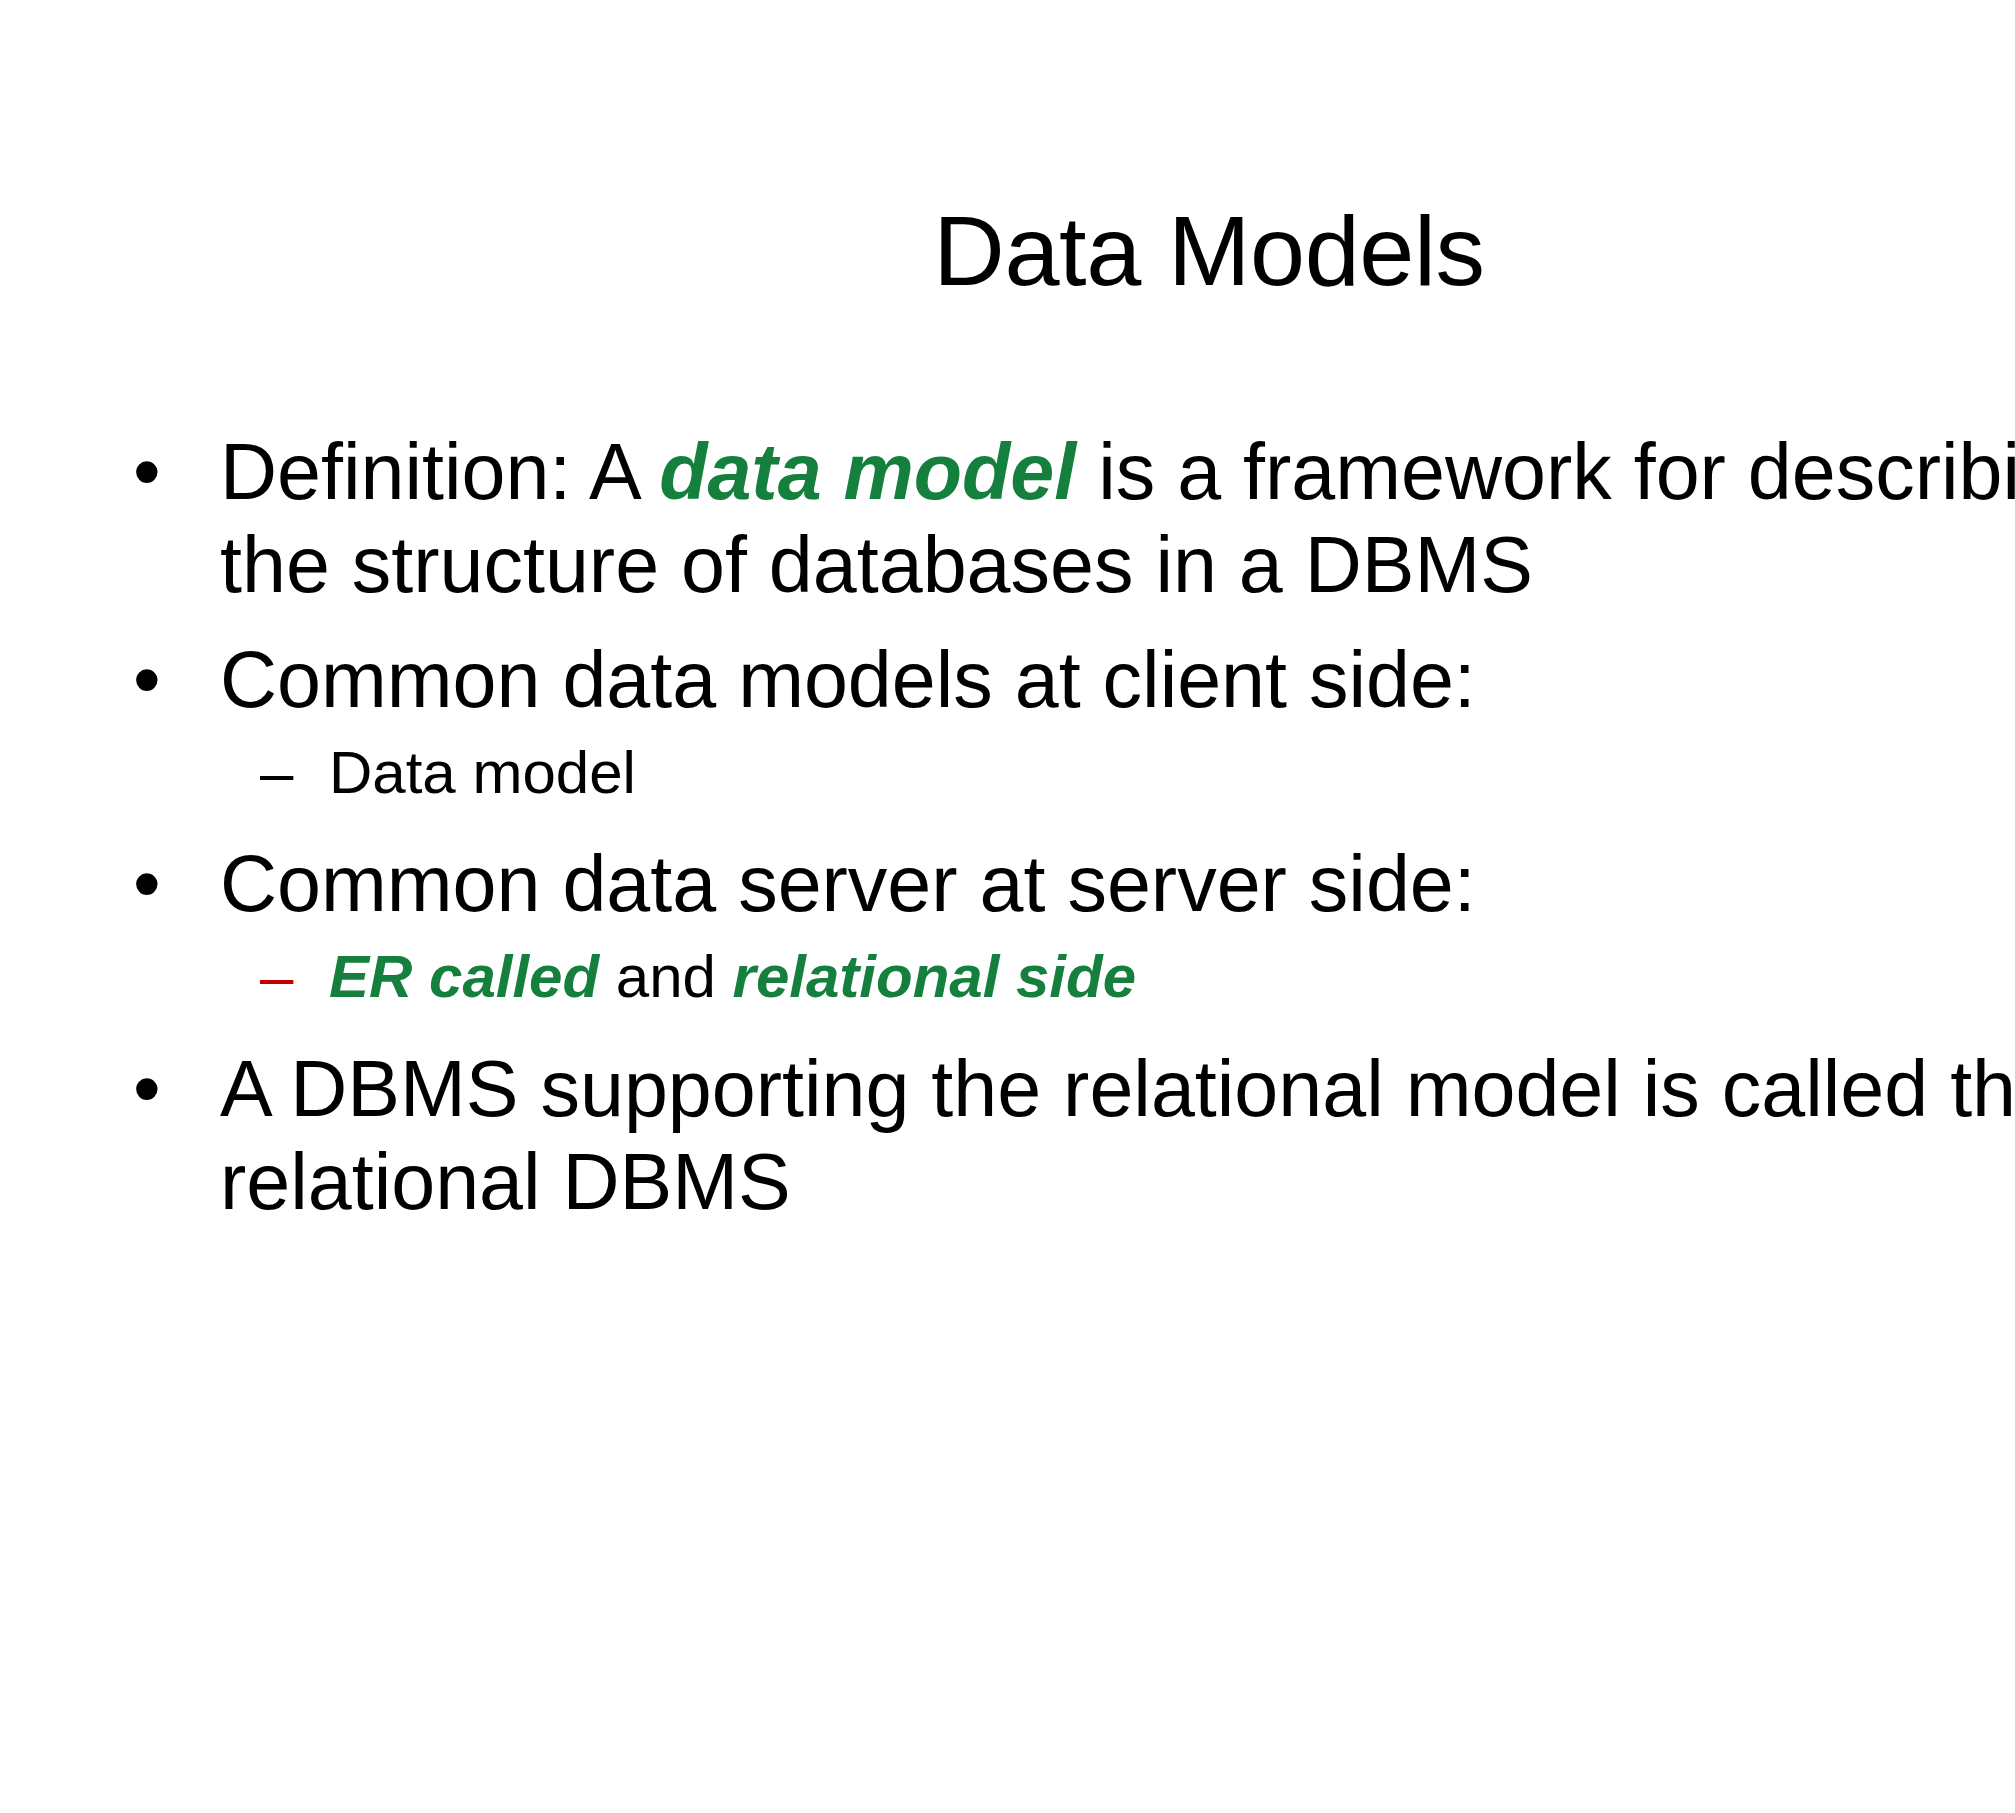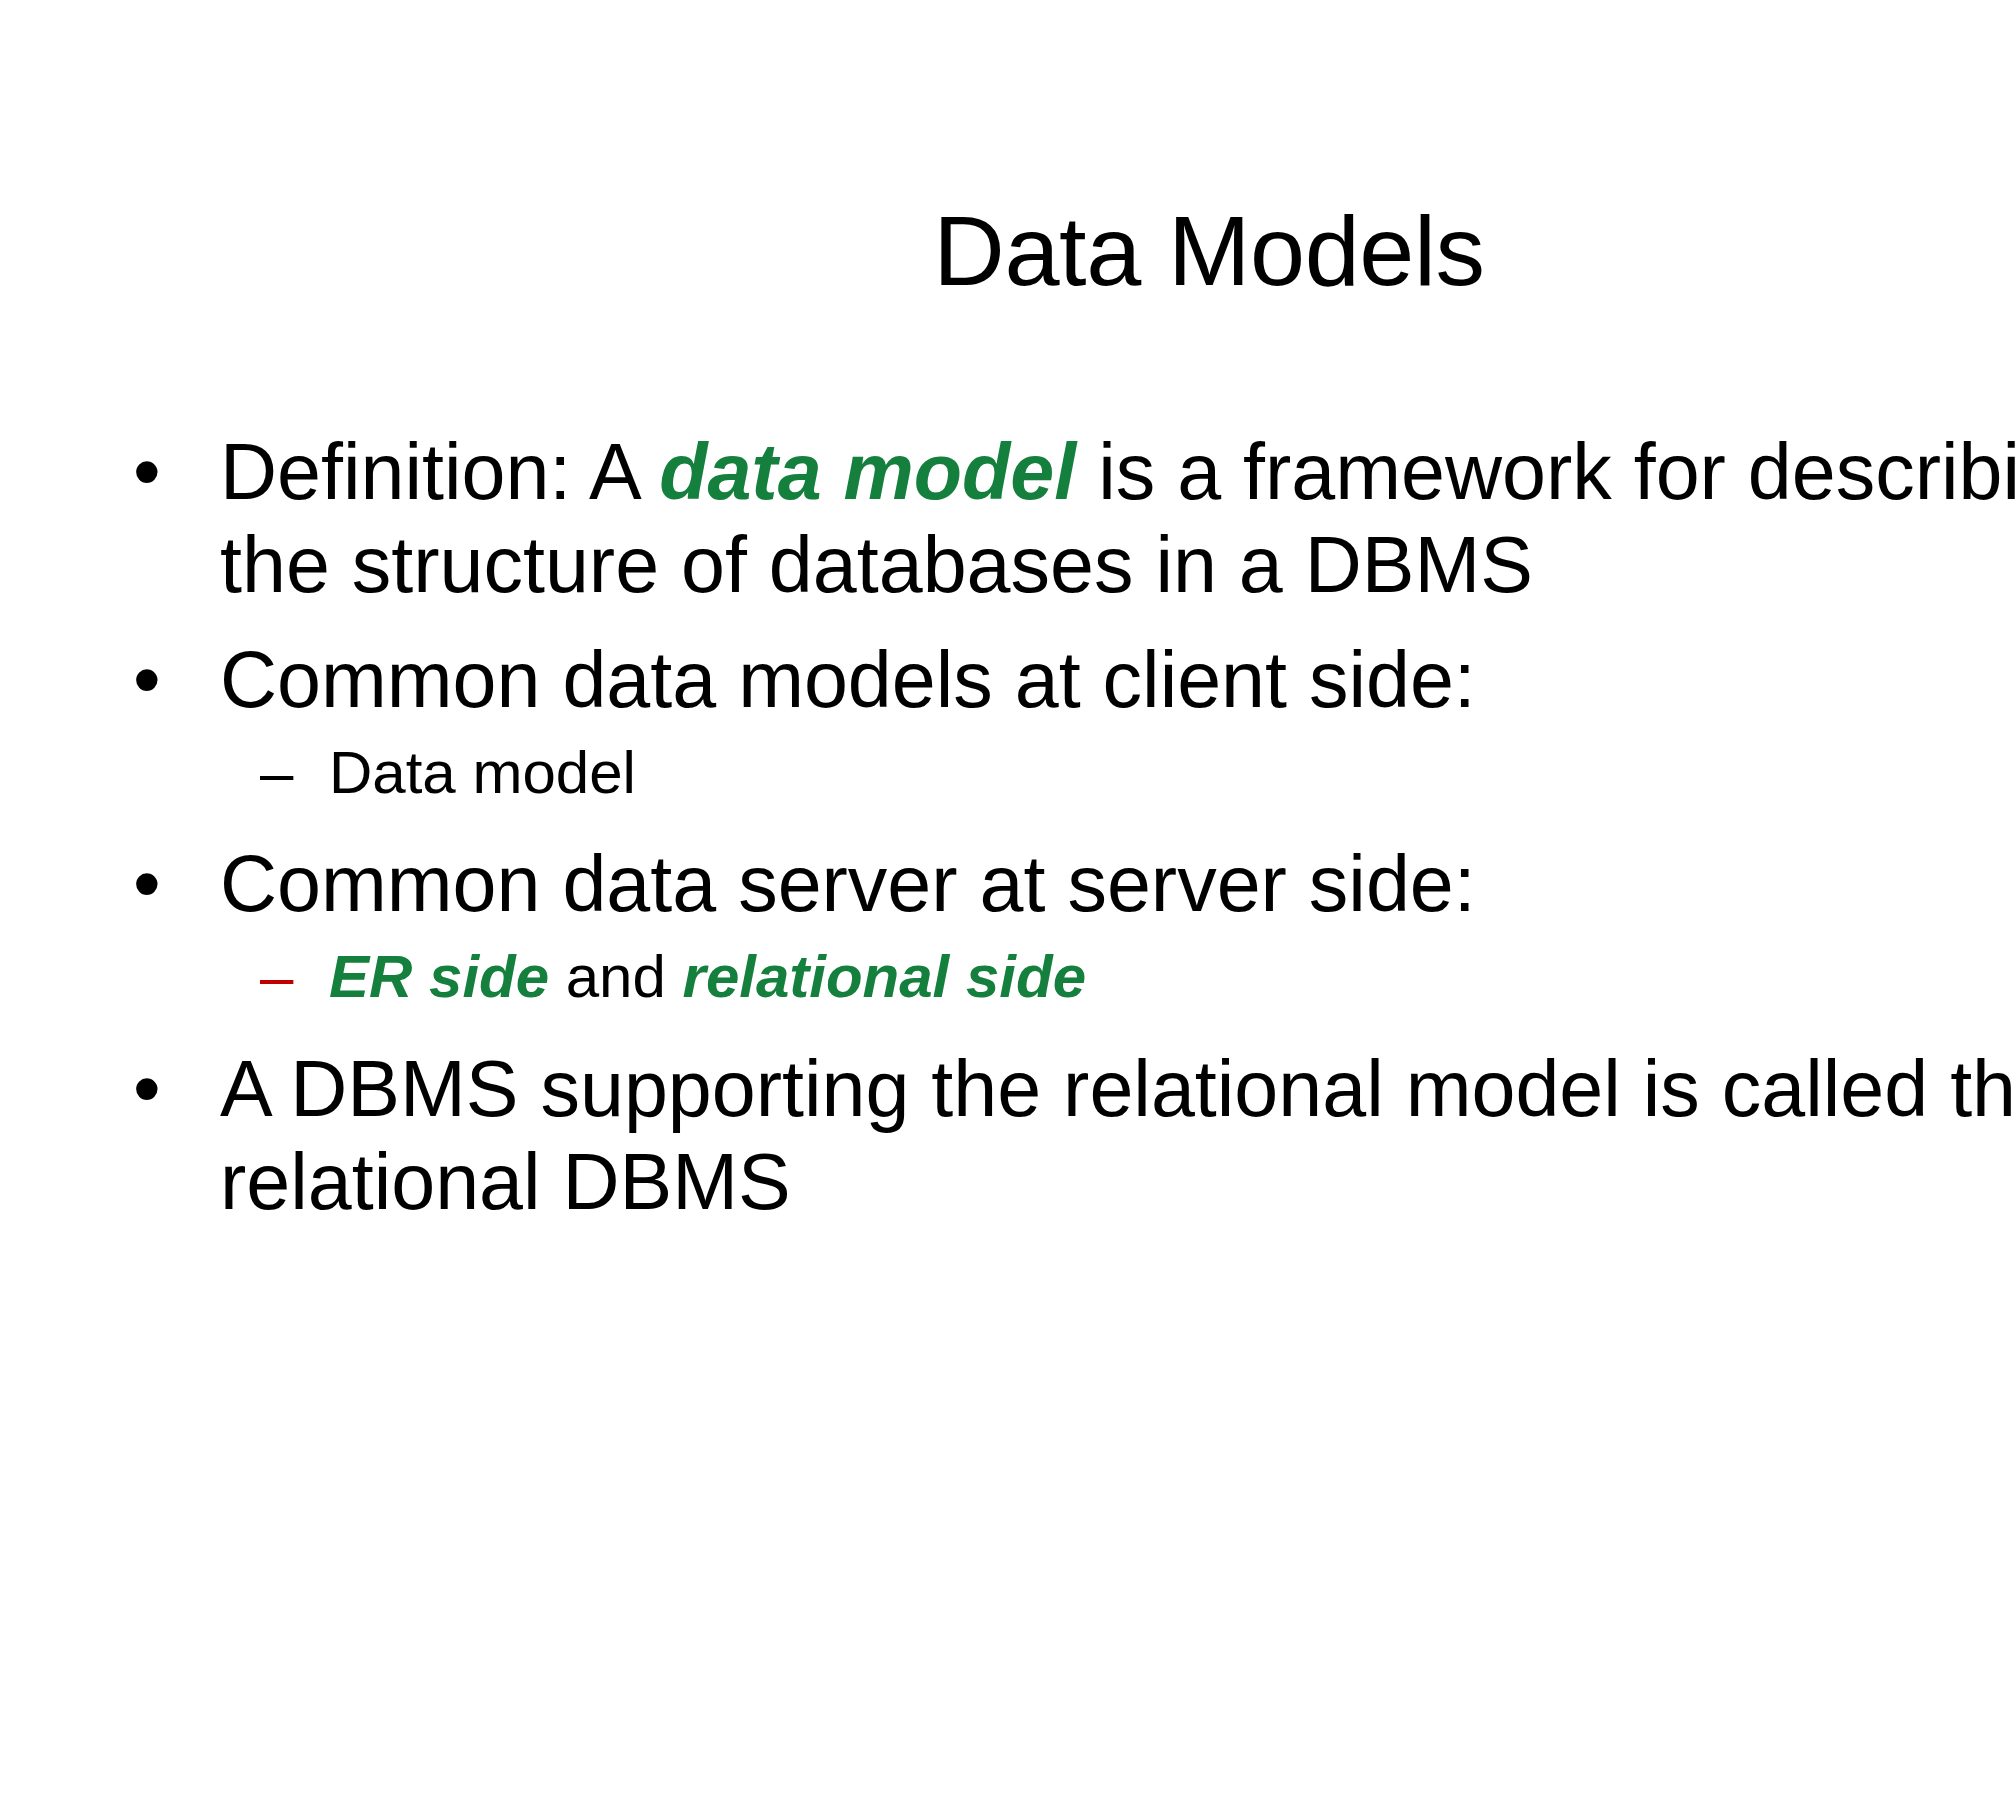--- a/index.html
+++ b/index.html
@@ -126,21 +126,21 @@
 
     <div class="spacer-2"></div>
 
     <div class="bullet-row level1">
       <span class="bullet-marker">•</span>
       <span class="bullet-text"><span>Common data server at server side:</span></span>
     </div>
 
     <div class="bullet-row level2">
       <span class="bullet-marker marker-red">–</span>
-      <span class="bullet-text"><span class="em-red">ER side</span><span> and </span><span class="em-red">relational side</span></span>
+      <span class="bullet-text"><span class="em-red">ER called</span><span> and </span><span class="em-red">relational side</span></span>
     </div>
 
     <div class="spacer-3"></div>
 
     <div class="bullet-row level1">
       <span class="bullet-marker">•</span>
       <span class="bullet-text"><span>A DBMS supporting the relational model is called the relational DBMS</span></span>
     </div>
 
   </div>

